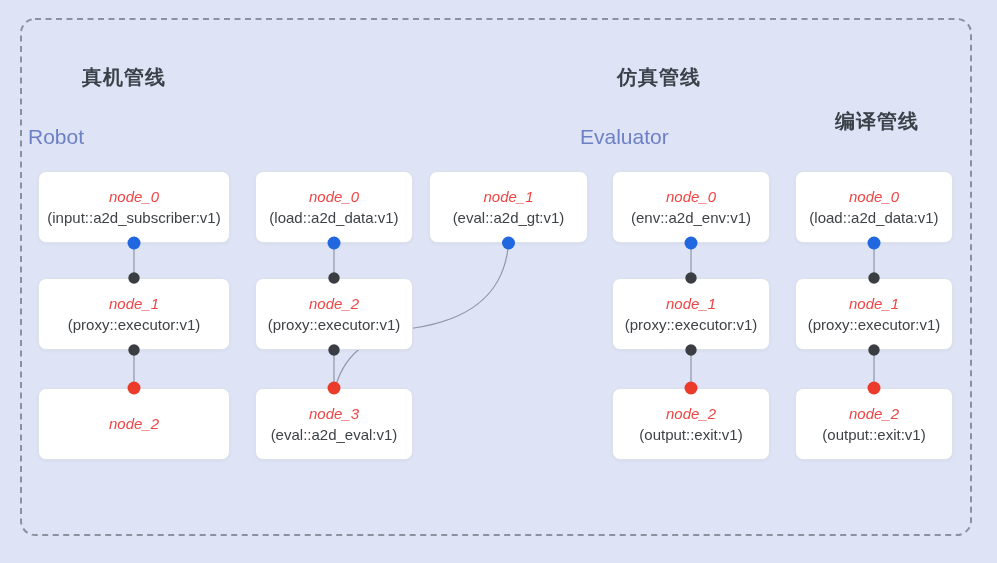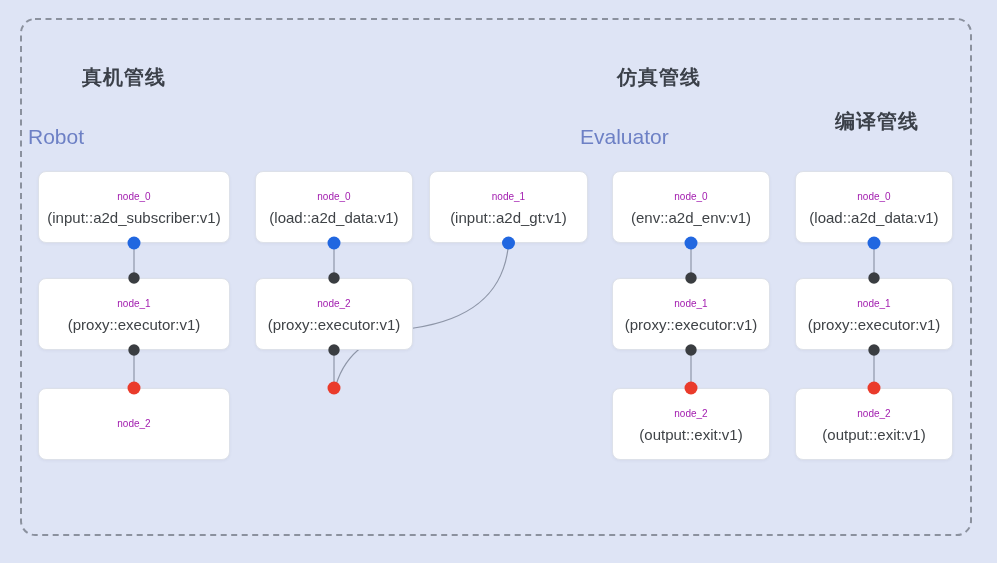--- a/index.html
+++ b/index.html
@@ -22,21 +22,21 @@
   .title-en{
     position:absolute;top:122px;height:30px;line-height:30px;
     text-align:left;font-size:21px;font-weight:400;color:#6d80c5;
   }
   .node-box{
     position:absolute;height:72px;box-sizing:border-box;
     background:#ffffff;border:1px solid #dde1e9;border-radius:8px;
     display:flex;flex-direction:column;align-items:center;justify-content:center;
     gap:3px;box-shadow:0 1px 3px rgba(60,70,110,0.06);
   }
-  .node-name{font-size:10px;color:#a21caf;line-height:18px;}
+  .node-name{font-size:15px;color:#ef4444;line-height:18px;font-style:italic;}
   .node-type{font-size:15px;color:#3f4347;line-height:18px;text-align:center;}
   
   .col-robot{left:38px;width:192px;}
   .col-evalA{left:255px;width:158px;}
   .col-evalB{left:429px;width:159px;}
   .col-sim{left:612px;width:158px;}
   .col-comp{left:795px;width:158px;}
   .row-0{top:171px;}
   .row-1{top:278px;}
   .row-2{top:388px;}
@@ -85,25 +85,29 @@
   <div class="node-box col-robot row-2">
     <span class="node-name">node_2</span>
   </div>
 
   <div class="node-box col-evalA row-0">
     <span class="node-name">node_0</span>
     <span class="node-type">(load::a2d_data:v1)</span>
   </div>
   <div class="node-box col-evalB row-0">
     <span class="node-name">node_1</span>
-    <span class="node-type">(input::a2d_gt:v1)</span>
+    <span class="node-type">(eval::a2d_gt:v1)</span>
   </div>
   <div class="node-box col-evalA row-1">
     <span class="node-name">node_2</span>
     <span class="node-type">(proxy::executor:v1)</span>
+  </div>
+  <div class="node-box col-evalA row-2">
+    <span class="node-name">node_3</span>
+    <span class="node-type">(eval::a2d_eval:v1)</span>
   </div>
 
   <div class="node-box col-sim row-0">
     <span class="node-name">node_0</span>
     <span class="node-type">(env::a2d_env:v1)</span>
   </div>
   <div class="node-box col-sim row-1">
     <span class="node-name">node_1</span>
     <span class="node-type">(proxy::executor:v1)</span>
   </div>

